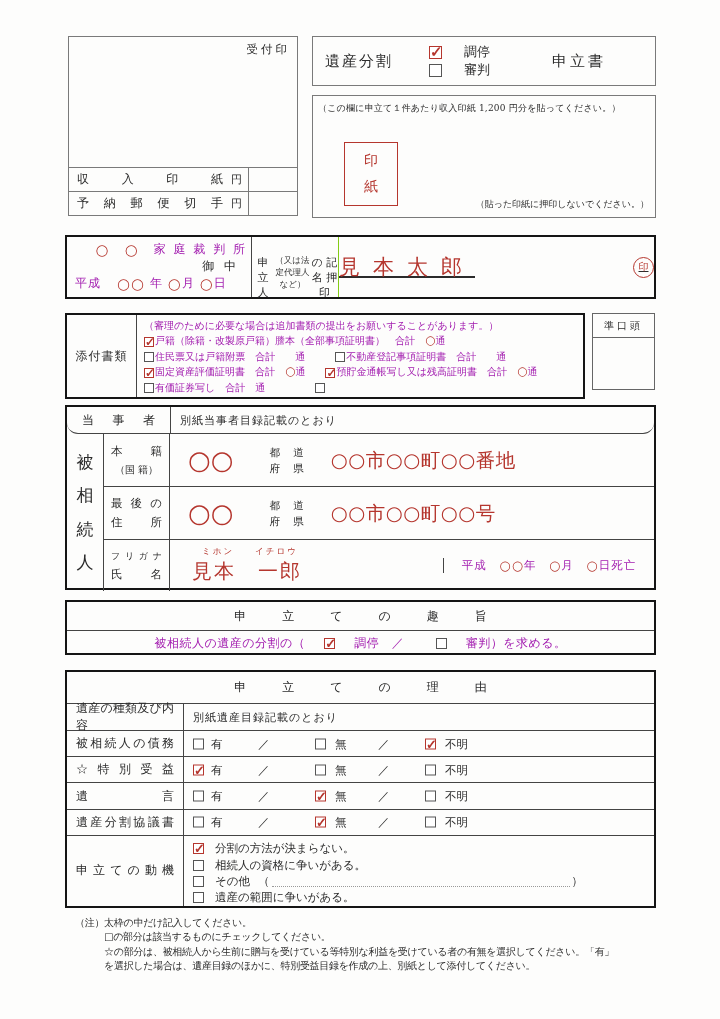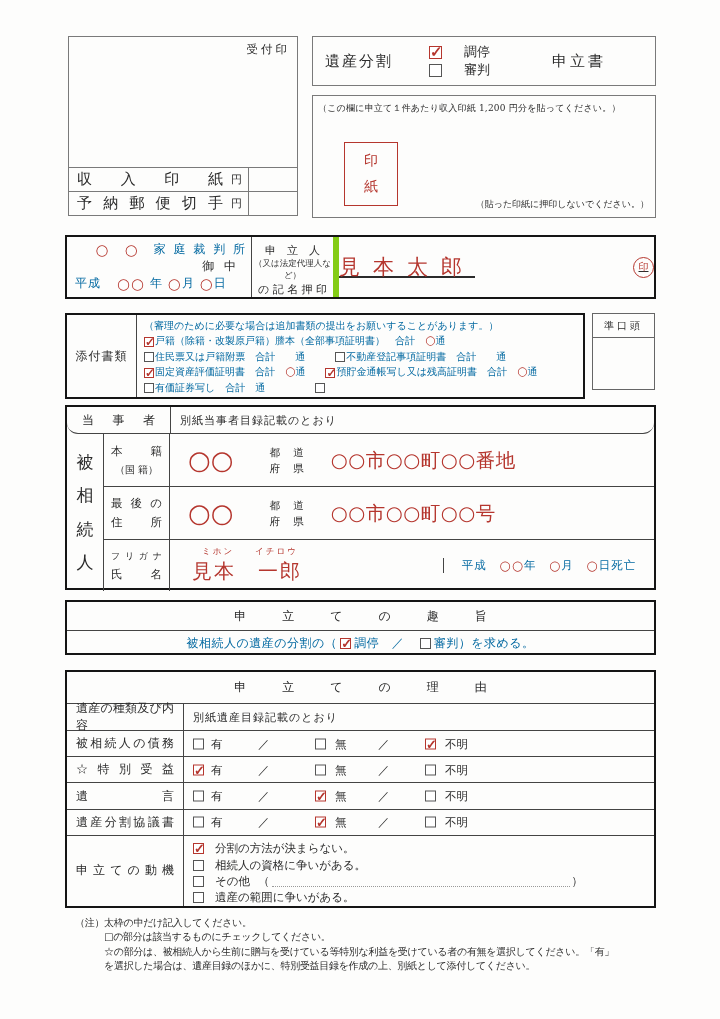--- a/index.html
+++ b/index.html
@@ -4,42 +4,42 @@
 <style>
   * { margin:0; padding:0; box-sizing:border-box; }
   html,body { background:#fff; }
   #page {
     position:relative; width:720px; height:1019px; background:#fdfdfc;
     font-family:"DejaVu Serif","Liberation Serif",serif;
     color:#2b2b2b; overflow:hidden;
   }
   .abs { position:absolute; }
   .red { color:#b5362e; }
-  .blk { color:#0369a1; }
+  .blk { color:#a21caf; }
   .jfy { text-align:justify; text-align-last:justify; }
   .thin { border:1px solid #7a7a7a; }
   .thick { border:2.5px solid #151515; }
 
   
   .cb { display:inline-block; width:11px; height:11px; border:1px solid #555;
         background:#fff; vertical-align:-1px; text-align:center; position:relative; }
   .cb.on { border-color:#b5362e; color:#b5362e; font-weight:bold;
            font-size:13px; line-height:9px; }
 
   
   .seal { display:inline-flex; width:21px; height:21px; border:1.5px solid #b5362e;
           border-radius:50%; color:#b5362e; font-size:10px; align-items:center;
           justify-content:center; }
 
   
   #receipt-box { left:68px; top:36px; width:230px; height:180px; }
   #reception-label { position:absolute; top:5px; right:7px; font-size:11.5px; letter-spacing:3px; }
   #receipt-rows { position:absolute; left:0; right:0; bottom:0; }
   .receipt-row { display:flex; height:24px; border-top:1px solid #7a7a7a; align-items:center; }
-  .receipt-row .lbl { flex:1; font-size:15px; padding:0 8px; }
+  .receipt-row .lbl { flex:1; font-size:12px; padding:0 8px; }
   .receipt-row .unit { font-size:11px; margin-right:6px; }
   .receipt-row .blank { width:49px; height:100%; border-left:1px solid #7a7a7a; }
 
   
   #case-box { left:312px; top:36px; width:344px; height:50px; display:flex; align-items:center; }
   #case-type { font-size:15px; letter-spacing:2px; margin-left:12px; }
   #case-opts { margin-left:36px; }
   .case-opt { display:flex; align-items:center; height:18px; font-size:13px; }
   .case-opt .cb { width:13px; height:13px; margin-right:22px; }
   .case-opt .cb.on { font-size:15px; line-height:11px; }
@@ -54,23 +54,23 @@
   #stamp-note-bottom { position:absolute; right:6px; bottom:6px; }
 
   
   #court-box { left:65px; top:235px; width:591px; height:64px; display:flex; }
   #court-col { width:184px; display:flex; flex-direction:column; justify-content:space-between;
                padding:4px 0 5px; font-size:12px; }
   #court-col .red { font-size:15px; line-height:0; vertical-align:-2px; }
   #court-line1 { text-align:right; padding-right:4px; letter-spacing:2px; }
   #court-line2 { text-align:right; padding-right:12px; letter-spacing:3px; }
   #court-line3 { padding-left:8px; letter-spacing:1px; }
-  #petitioner-col { width:88px; border-left:1px solid #444; border-right:6px solid #84cc16;
-    display:flex; flex-direction:column; justify-content:space-evenly; text-align:center;
-    font-size:11px; padding:6px 0; }
+  #petitioner-col { width:88px; border-left:1px solid #444; border-right:1px solid #84cc16;
+    display:flex; flex-direction:row; justify-content:space-evenly; text-align:center;
+    font-size:11px; padding:18px 0; }
   #petitioner-col .small { font-size:8.5px; }
   #name-col { flex:1; display:flex; align-items:center; justify-content:space-between;text-decoration:underline; }
   #petitioner-name { font-size:21px; letter-spacing:13px; color:#b5362e; font-weight:500; }
   #name-col .seal { margin-left:28px; }
 
   
   #attach-box { left:65px; top:313px; width:520px; height:86px; display:flex; }
   #attach-label { width:70px; border-right:1px solid #444; display:flex; align-items:center;
                   justify-content:center; font-size:12px; letter-spacing:1px; }
   #attach-lines { flex:1; padding:3px 7px 0; font-size:10px; line-height:15.4px; white-space:nowrap; }
@@ -109,21 +109,21 @@
   #death-cell { width:211px; border-left:1px solid #444; display:flex; align-items:center;
                 justify-content:center; font-size:11.5px; letter-spacing:1px; }
   #death-cell .red { font-size:13px; line-height:0; }
 
   
   #gist-box { left:65px; top:600px; width:591px; height:55px; }
   .sec-title { border-bottom:1px solid #444; display:flex; align-items:center;
                justify-content:center; font-size:12px; letter-spacing:36px; padding-left:36px; }
   #gist-title { height:29px; }
   #gist-line { height:24px; display:flex; align-items:center; justify-content:center;
-               font-size:12px; letter-spacing:0.5px; }
+               font-size:12px; letter-spacing:0.5px;gap:16px; }
   #gist-line .cb { margin:0 3px; }
 
   
   #reason-box { left:65px; top:670px; width:591px; height:238px; display:flex; flex-direction:column; }
   #reason-title { height:33px; }
   .rrow { display:flex; border-bottom:1px solid #444; }
   .rrow:last-child { border-bottom:none; }
   .rrow .rlbl { width:117px; border-right:1px solid #444; font-size:12px; padding:0 9px;
                 display:flex; flex-direction:column; justify-content:center; }
   .rrow .rlbl > span { text-align:justify; text-align-last:justify; }

